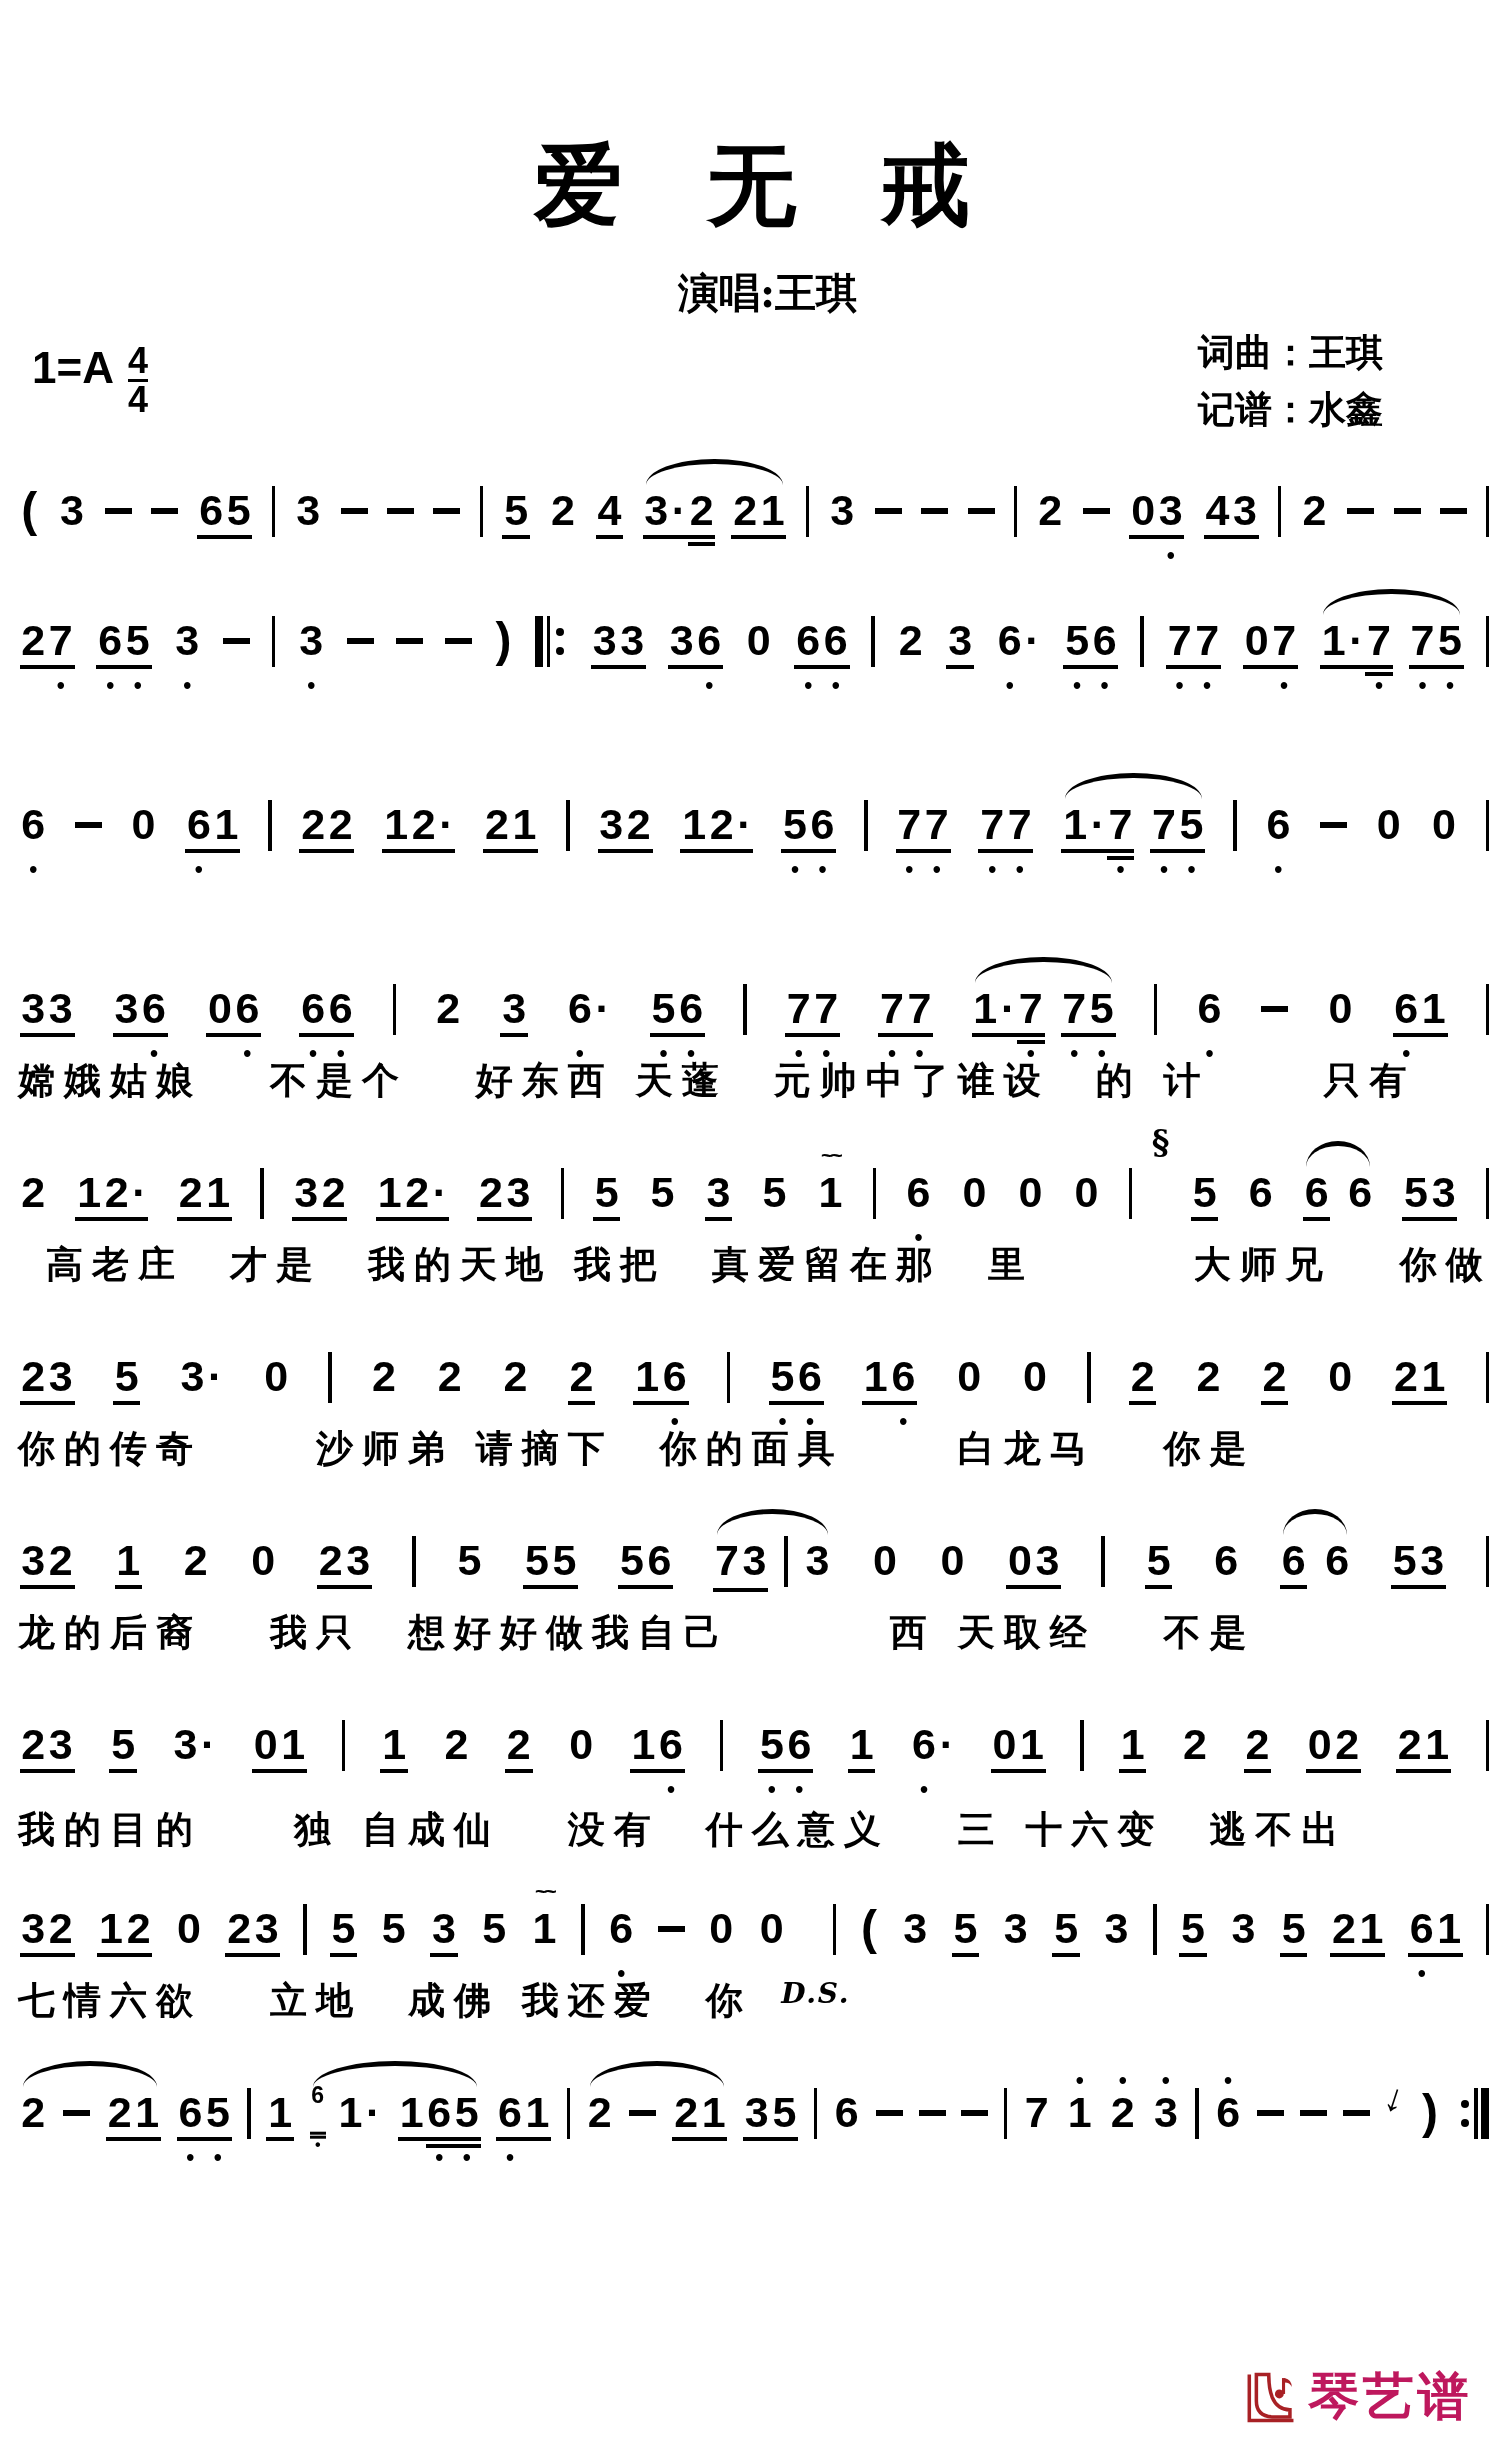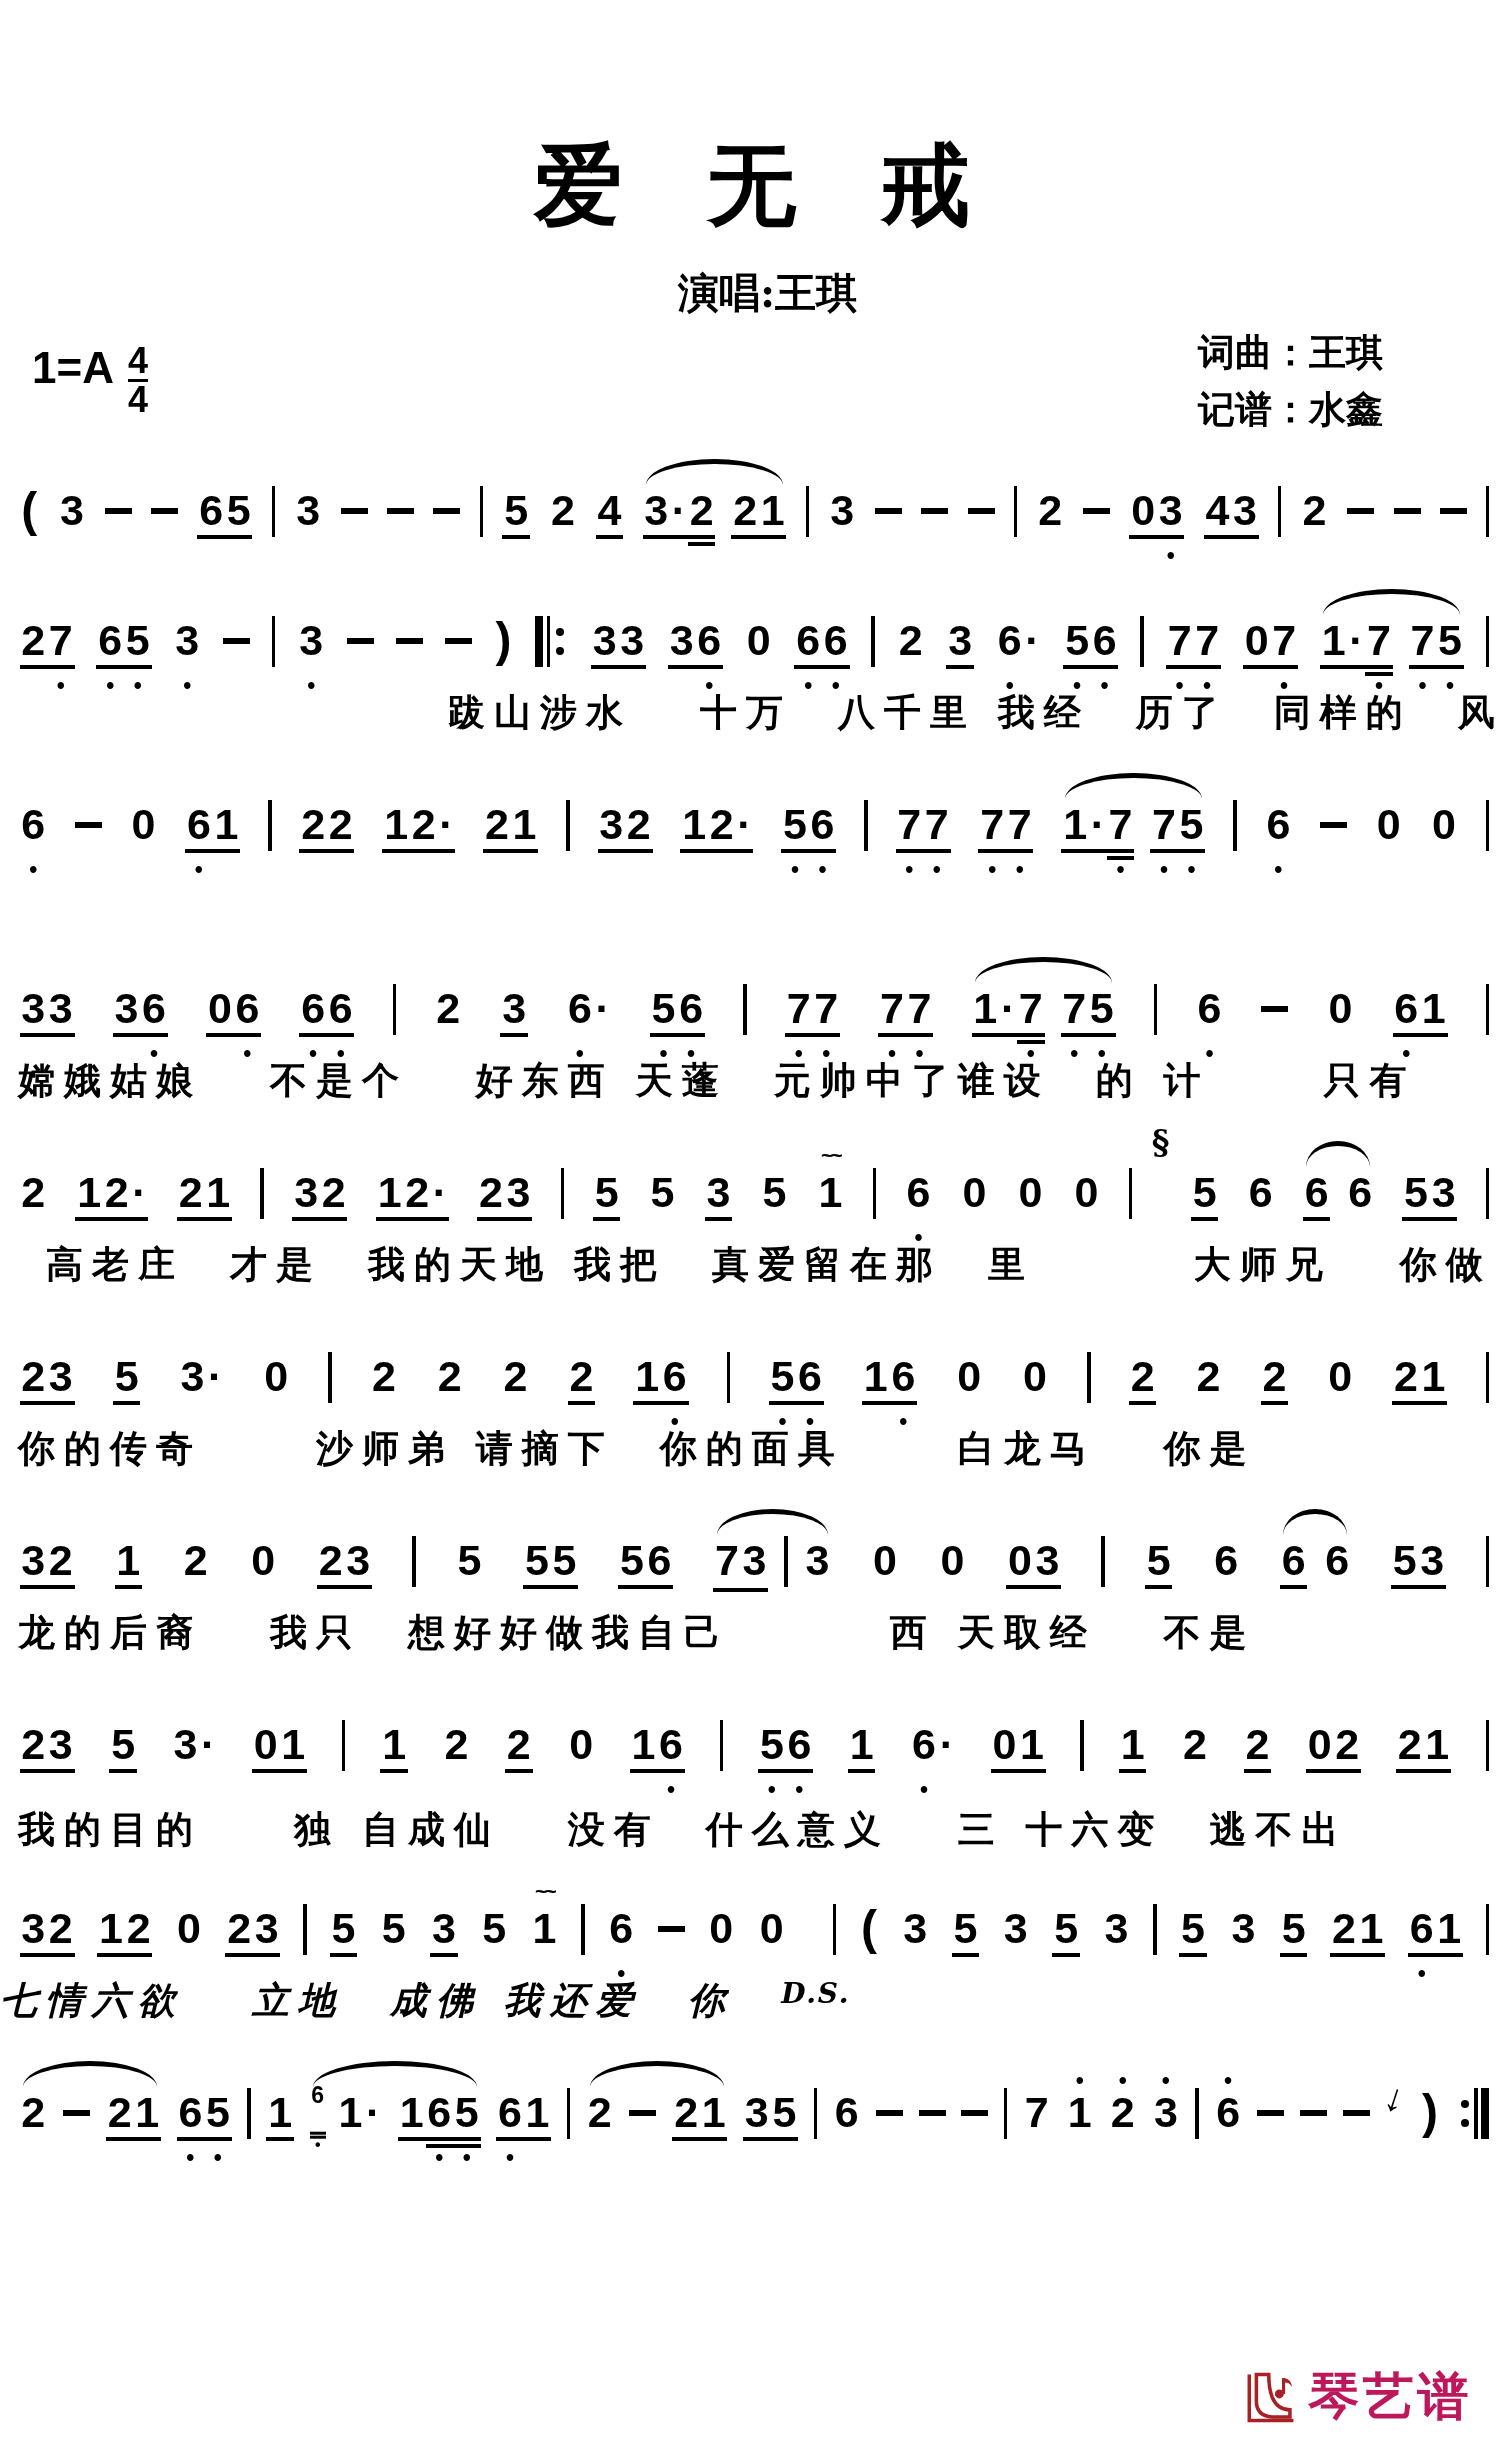--- a/index.html
+++ b/index.html
@@ -272,21 +272,20 @@
             <span class="ch dotg"><span class="g">·</span><i class="l1"></i></span>
             <span class="ch"><span class="g">7</span><i class="l1"></i><i class="l2"></i><b class="ld">•</b></span>
           </span>
           <span class="note">
             <span class="ch"><span class="g">7</span><i class="l1"></i><b class="ld">•</b></span>
             <span class="ch"><span class="g">5</span><i class="l1"></i><b class="ld">•</b></span>
           </span>
         </span>
         <div class="bar"></div>
       </div>
-      <div class="lyr" style="padding-left: 448px;">跋山涉水　 十万　八千里 我经　历了　同样的　风</div>
     </div>
     <div class="linewrap">
       <div class="mline">
         <span class="note">
           <span class="ch"><span class="g">6</span><b class="ld">•</b></span>
         </span>
         <span class="note">
           <span class="dash"></span>
         </span>
         <span class="note">
@@ -810,21 +809,21 @@
         <span class="note">
           <span class="ch"><span class="g">2</span><i class="l1"></i></span>
           <span class="ch"><span class="g">1</span><i class="l1"></i></span>
         </span>
         <span class="note">
           <span class="ch"><span class="g">6</span><i class="l1"></i><b class="ld">•</b></span>
           <span class="ch"><span class="g">1</span><i class="l1"></i></span>
         </span>
         <div class="bar"></div>
       </div>
-      <div class="lyr" style=" font-style: italic;">七情六欲　 立地　成佛 我还爱　你</div>
+      <div class="lyr" style="padding-left: 18px;">七情六欲　 立地　成佛 我还爱　你</div>
     </div>
     <div class="linewrap">
       <div class="mline">
         <span class="tie">
           <span class="note">
             <span class="ch"><span class="g">2</span></span>
           </span>
           <span class="note">
             <span class="dash"></span>
           </span>

